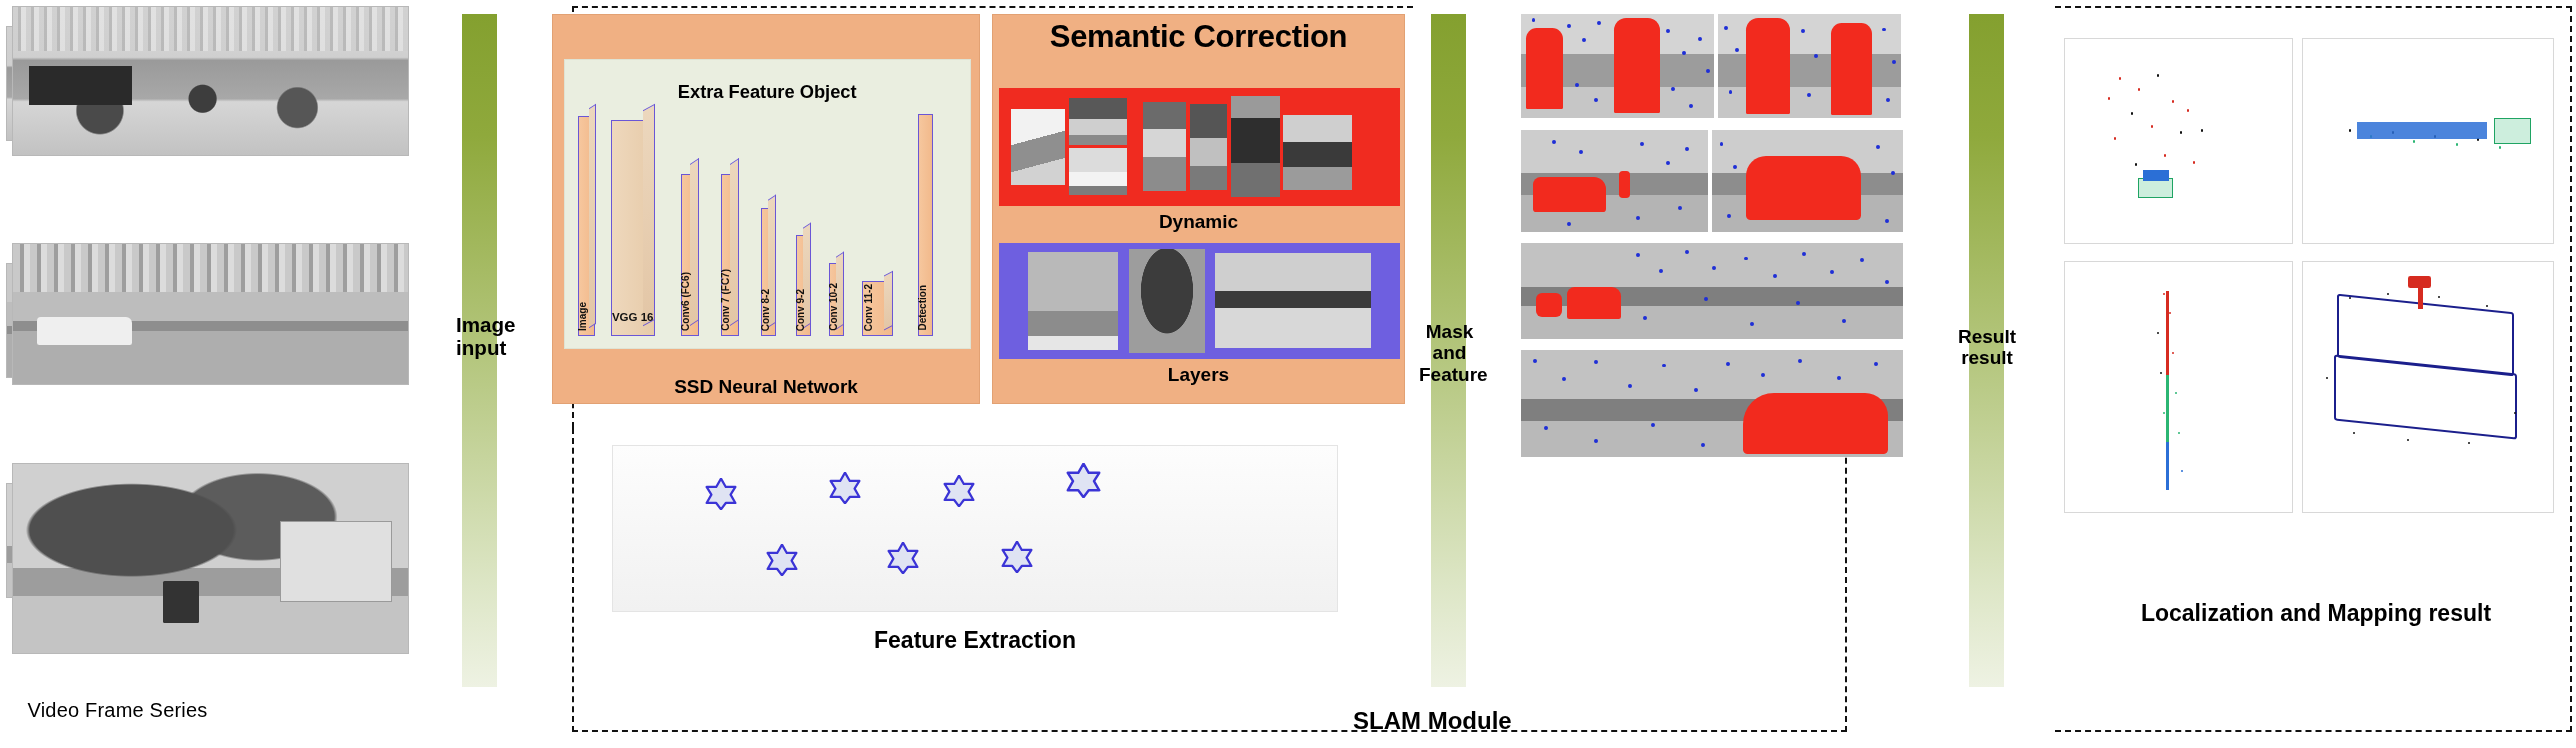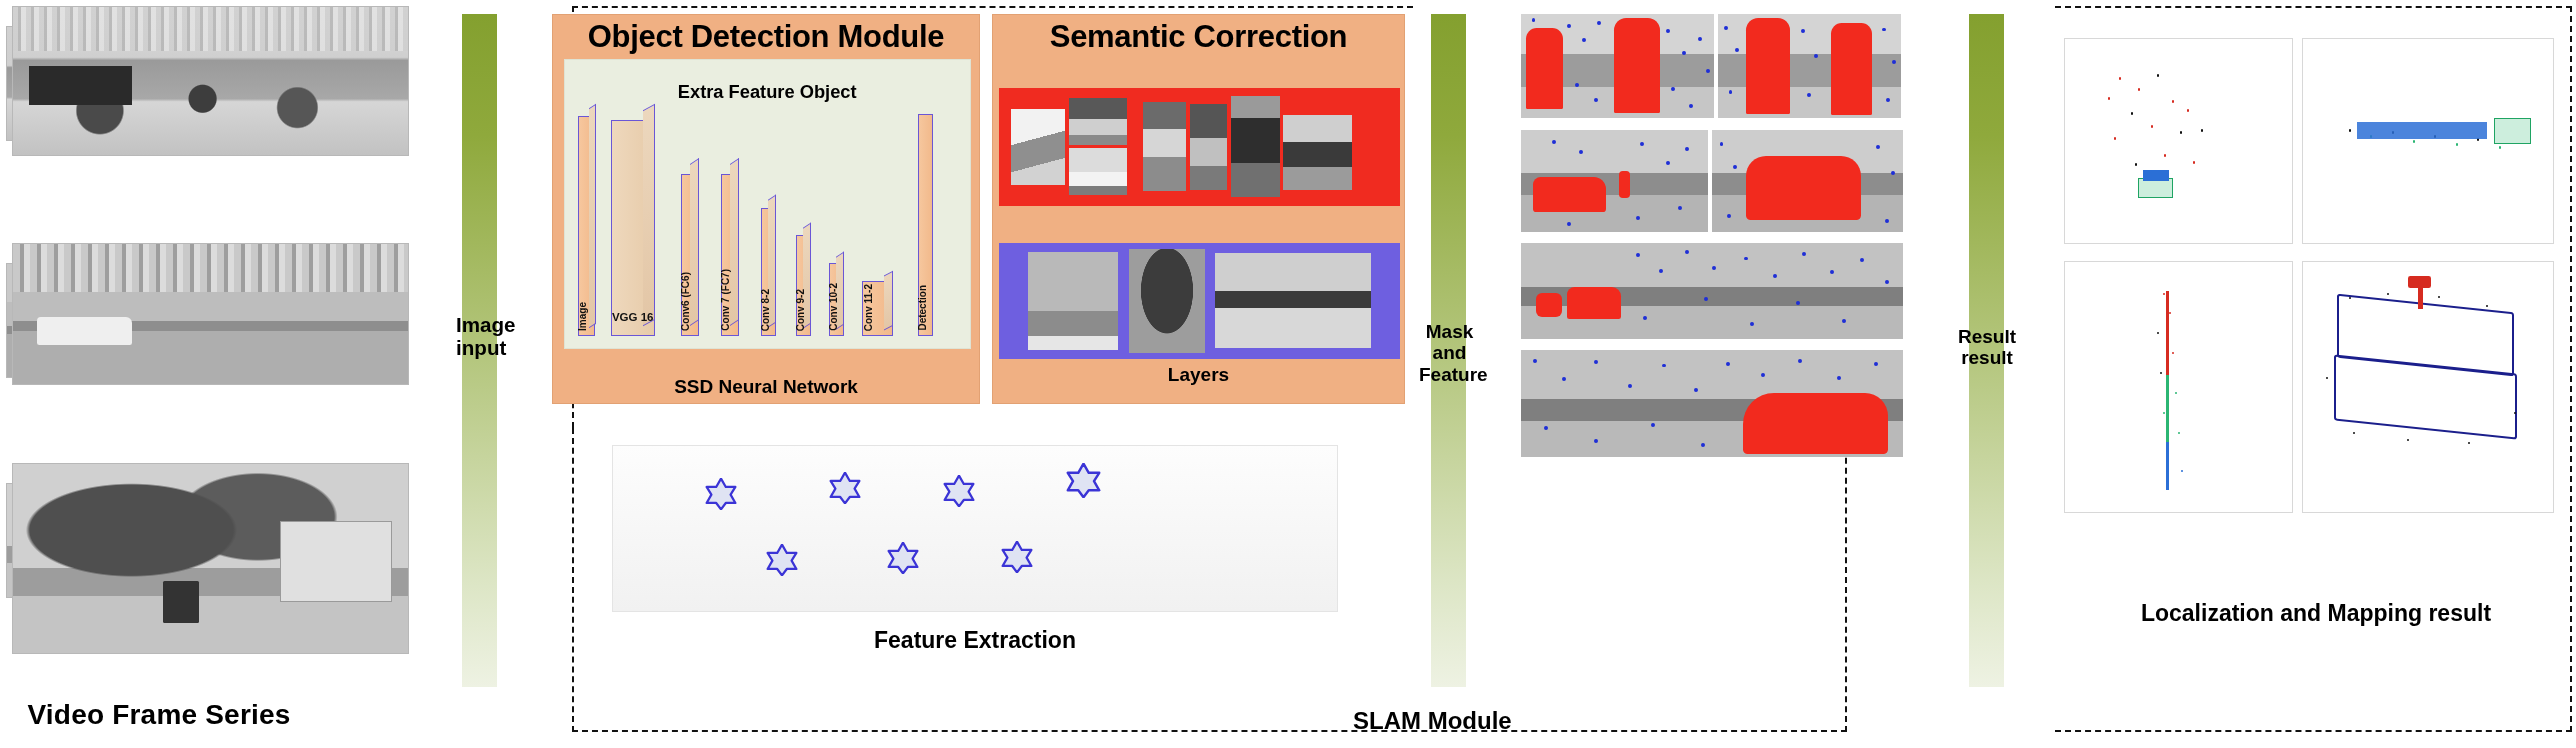--- a/index.html
+++ b/index.html
@@ -63,21 +63,21 @@
     background:#333; border-radius:1.5px;
   }
   .ph-trees::after {
     content:""; position:absolute; right:4%; top:30%; width:28%; height:42%;
     background:#e0e0e0; border:0.8px solid #9a9a9a;
   }
 
   .caption-bold { font-weight: bold; color:#000; }
 
   #video-caption {
-    position:absolute; left:27.5px; top:699px; font-size:28px; font-weight:bold;
+    position:absolute; left:27.5px; top:699px; font-size:20px; font-weight:normal;
     letter-spacing:0.2px;
   }
 
   
   .green-bar {
     position:absolute;
     background: linear-gradient(to bottom, #84a02f 0%, #8fa93c 18%, #b9ca86 55%, #dde6c6 85%, #eef2e3 100%);
   }
   .bar-label {
     position:absolute; text-align:center; font-weight:bold; color:#000;
@@ -283,21 +283,20 @@
 <div class="bar-label" style="left:456px; top:313px; width:47px; font-size:20.6px;">
   <div>Image</div>
   <div>input</div>
 </div>
 
 <div id="odm-dashed"></div>
 <div id="slam-dashed"></div>
 <div id="right-dashed"></div>
 
 <div id="detection-module">
-  <div id="detection-title">Object Detection Module</div>
 
   <div id="ssd-canvas">
     <div id="extra-feature-label">Extra Feature Object</div>
 
     <div class="layer" style="left:13.8px; width:17px; height:220px;">
       <div class="face"></div>
       <div class="side" style="width:6.9px; top:-9.2px; height:220px; transform:skewY(-32deg);"></div>
       <div class="lbl">Image</div>
     </div>
 
@@ -360,20 +359,21 @@
     <div style="display:flex; flex-direction:column; gap:3.1px;">
       <div class="chip car" style="width:58px; height:47px;"></div>
       <div class="chip van" style="width:58px; height:47px;"></div>
     </div>
     <div class="chip person1" style="width:43px; height:89px; margin-left:12.2px;"></div>
     <div class="chip person2" style="width:37px; height:86px;"></div>
     <div class="chip person3" style="width:49px; height:101px;"></div>
     <div class="chip cyclist" style="width:69px; height:75px; margin-top:10.7px;"></div>
   </div>
 
+  <div id="dynamic-label">Dynamic</div>
 
   <div id="static-panel">
     <div class="chip building" style="width:90px; height:98px;"></div>
     <div class="chip tree" style="width:76px; height:104px;"></div>
     <div class="chip desk" style="width:156px; height:95px;"></div>
   </div>
 
   <div id="static-label">Layers</div>
 </div>
 

